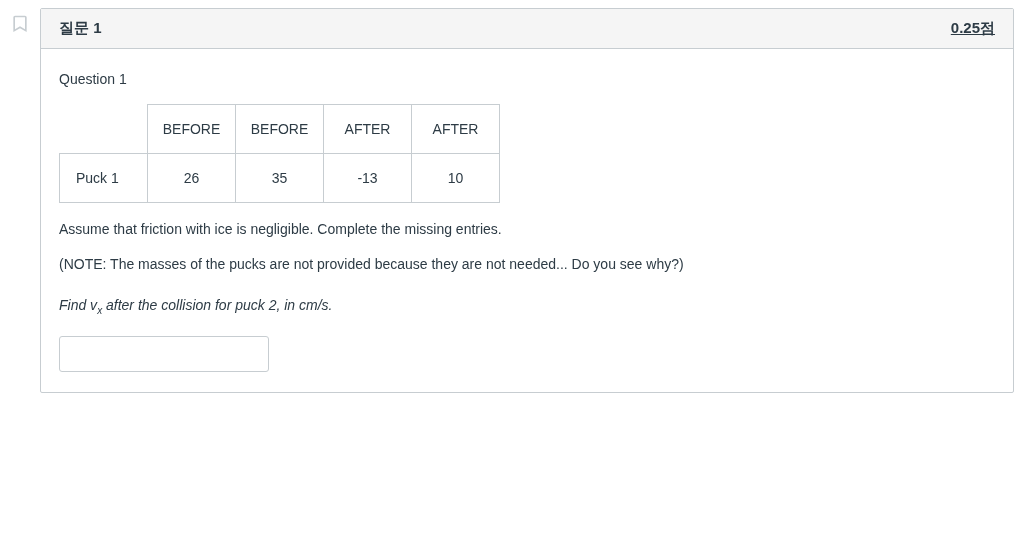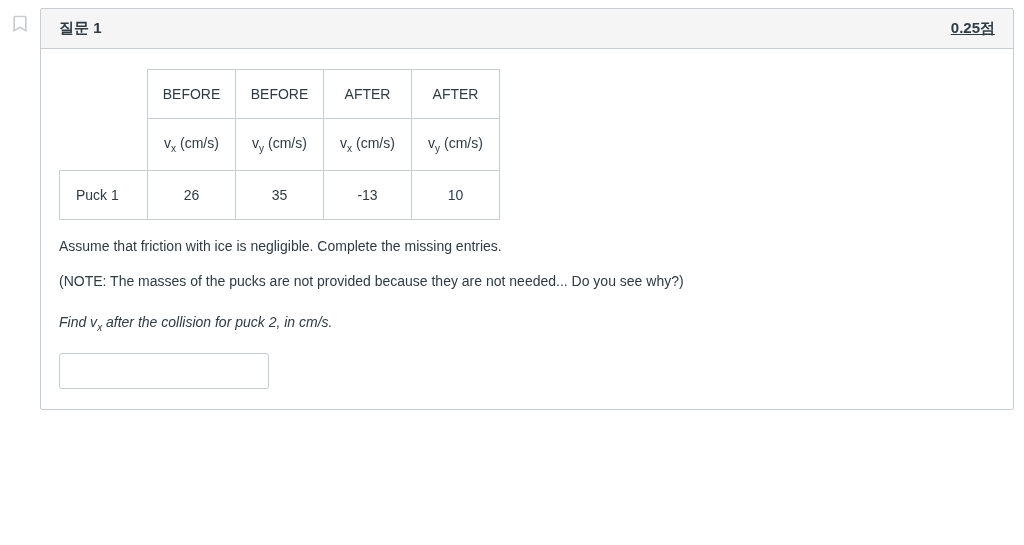--- a/index.html
+++ b/index.html
@@ -113,36 +113,30 @@
     </svg>
   </div>
 
   <div class="question-card">
     <div class="question-header">
       <div class="question-title">질문 1</div>
       <div class="question-points">0.25점</div>
     </div>
 
     <div class="question-body">
+      <p class="body-text">Question 1</p>
 
       <table class="data-table">
         <thead>
           <tr>
             <th class="empty"></th>
             <th>BEFORE</th>
             <th>BEFORE</th>
             <th>AFTER</th>
             <th>AFTER</th>
-          </tr>
-          <tr>
-            <th class="empty"></th>
-            <th><span>v</span><span class="subscript">x</span><span> (cm/s)</span></th>
-            <th><span>v</span><span class="subscript">y</span><span> (cm/s)</span></th>
-            <th><span>v</span><span class="subscript">x</span><span> (cm/s)</span></th>
-            <th><span>v</span><span class="subscript">y</span><span> (cm/s)</span></th>
           </tr>
         </thead>
         <tbody>
           <tr>
             <th class="rowhead">Puck 1</th>
             <td>26</td>
             <td>35</td>
             <td>-13</td>
             <td>10</td>
           </tr>

